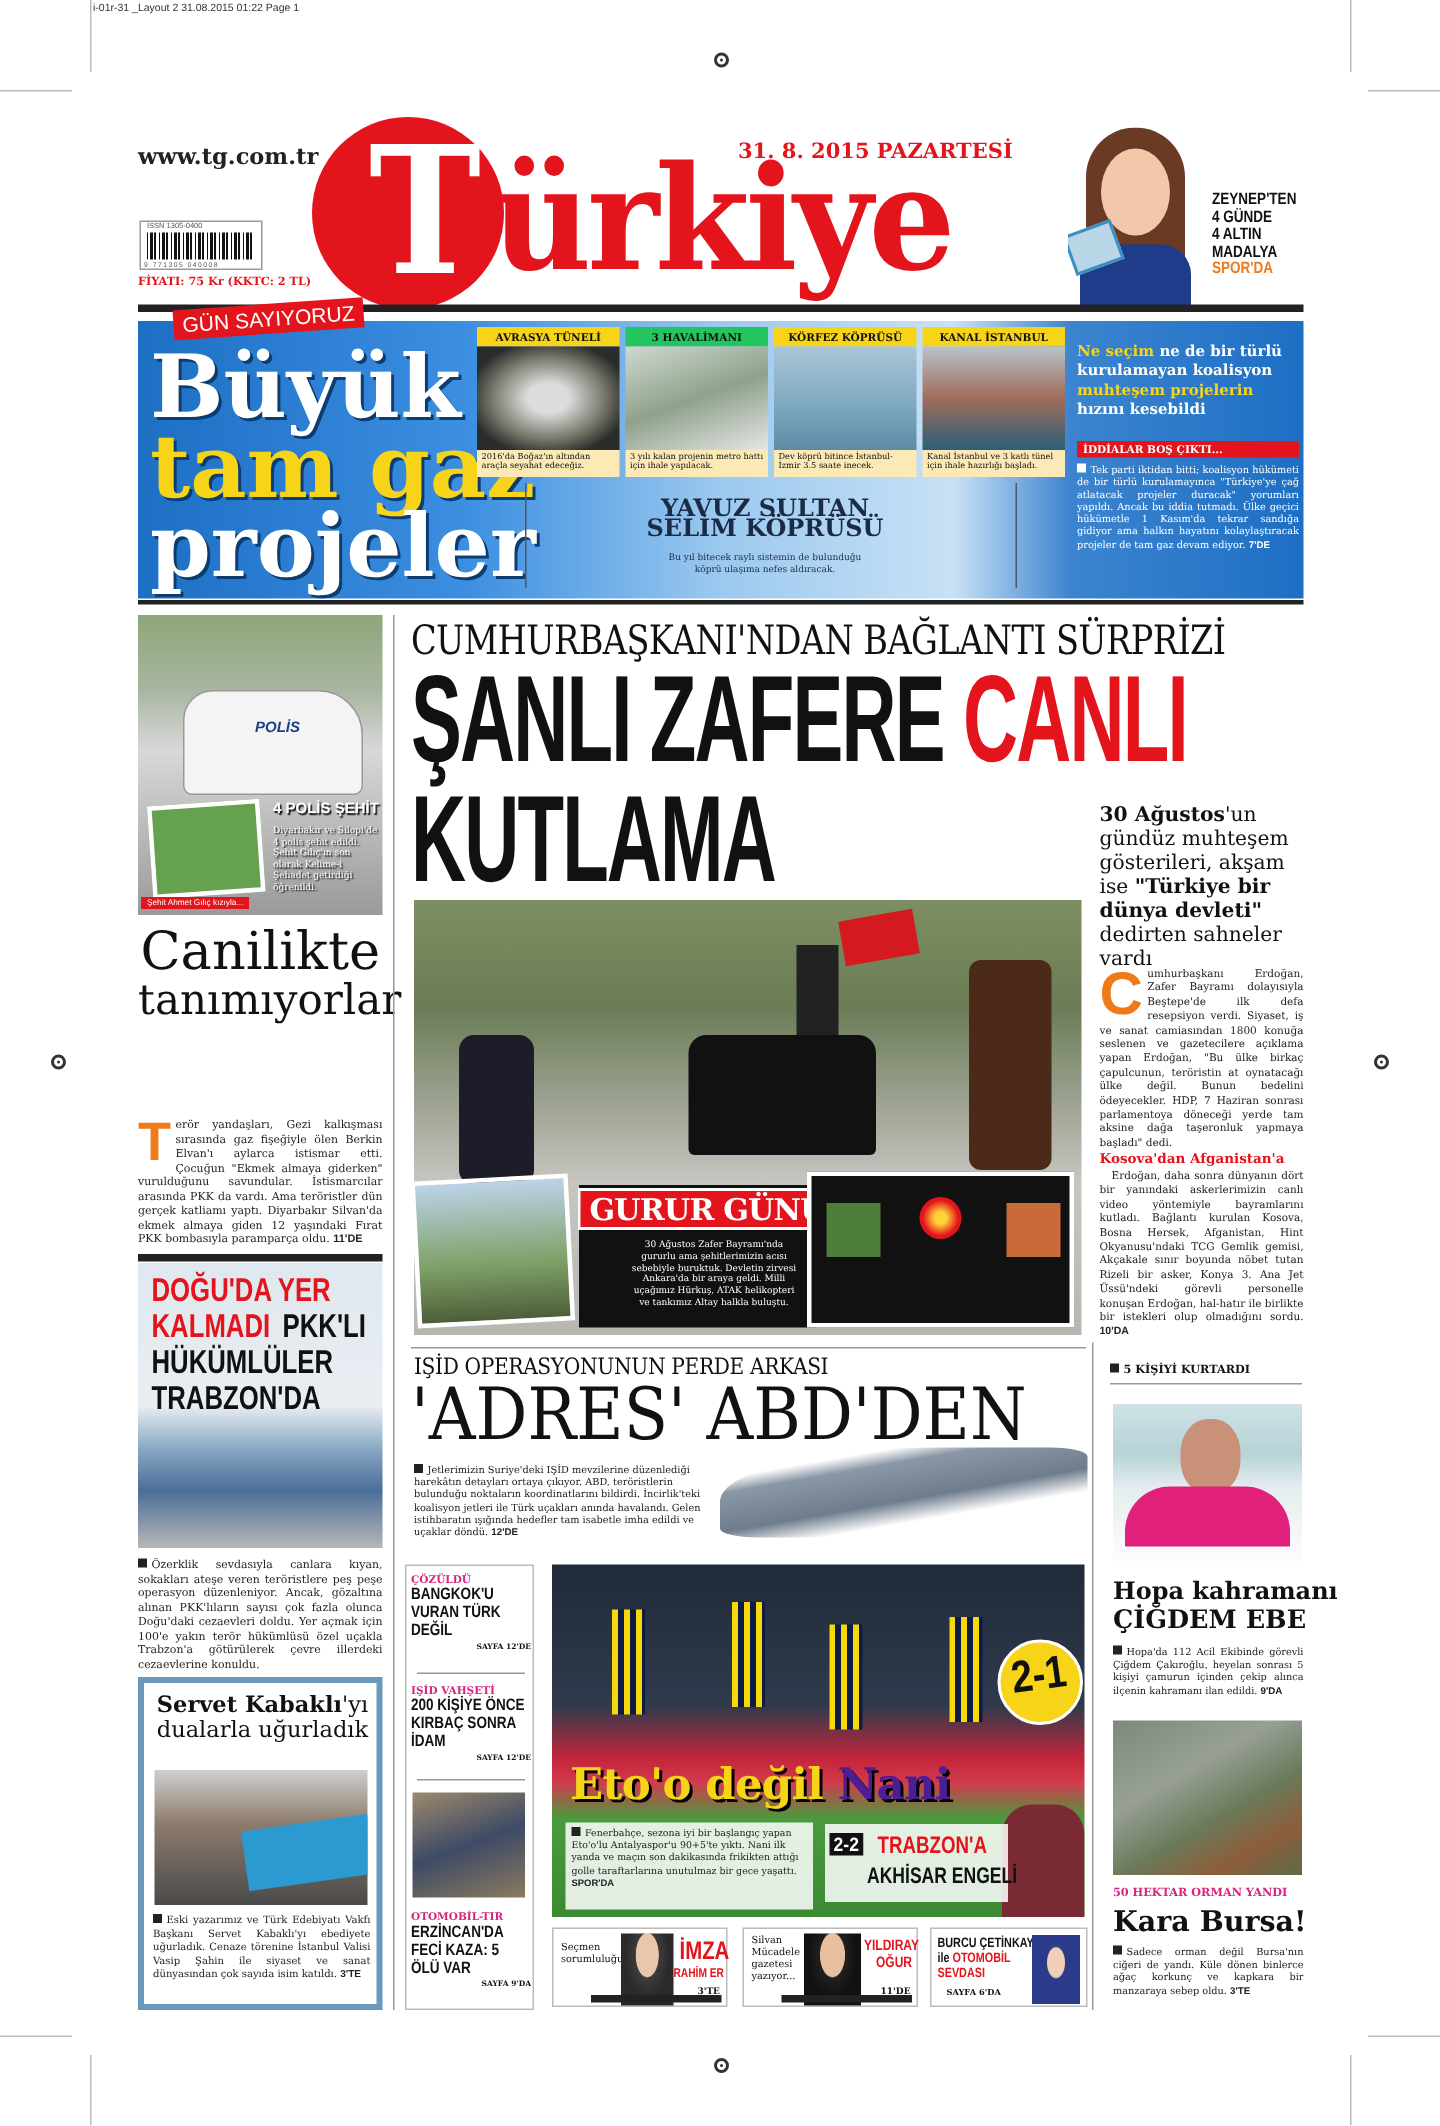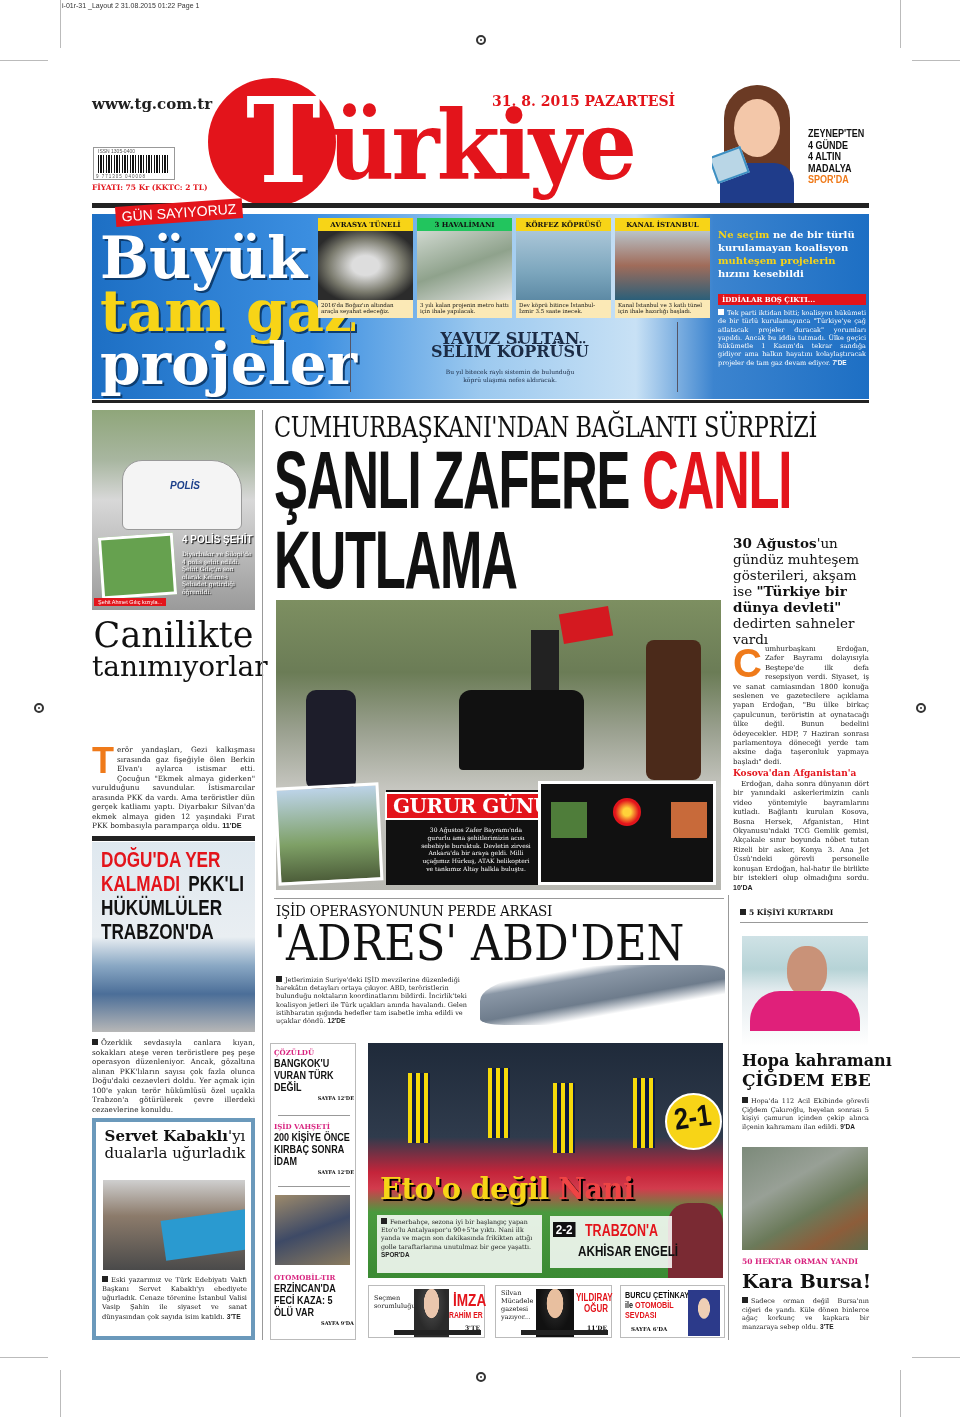--- a/index.html
+++ b/index.html
@@ -217,21 +217,21 @@
 <div class="abs photo" style="left:368px;top:1043px;width:355px;height:235px;background:linear-gradient(180deg,#1f2a3a 0%,#2f3b4c 40%,#c4243a 55%,#d23c4d 62%,#4a9a3e 72%,#3b8a33 100%)">
   <div style="position:absolute;left:40px;top:30px;width:22px;height:70px;background:repeating-linear-gradient(90deg,#f5d90a 0 4px,#0e1b44 4px 8px)"></div>
   <div style="position:absolute;left:120px;top:25px;width:22px;height:70px;background:repeating-linear-gradient(90deg,#f5d90a 0 4px,#0e1b44 4px 8px)"></div>
   <div style="position:absolute;left:185px;top:40px;width:22px;height:70px;background:repeating-linear-gradient(90deg,#f5d90a 0 4px,#0e1b44 4px 8px)"></div>
   <div style="position:absolute;left:265px;top:35px;width:22px;height:70px;background:repeating-linear-gradient(90deg,#f5d90a 0 4px,#0e1b44 4px 8px)"></div>
   <div style="position:absolute;left:300px;top:160px;width:55px;height:75px;background:#7a2a33;border-radius:20px 20px 0 0"></div>
 </div>
 <div class="abs" style="left:665px;top:1093px;width:57px;height:57px;border-radius:50%;background:#f7d417;border:2px solid #fff"></div>
 <div class="abs cond" style="left:672px;top:1103px;font-size:30px;transform:rotate(-8deg) scaleX(0.85);color:#111">2-1</div>
 <div class="abs serif" style="left:380px;top:1172px;font-size:29px;font-weight:bold;white-space:nowrap;text-shadow:2px 2px 0 #000;letter-spacing:-0.5px">
-  <span style="color:#f7d417">Eto'o değil </span><span style="color:#ef4444">Nani</span>
+  <span style="color:#f7d417">Eto'o değil </span><span style="color:#4c1d95">Nani</span>
 </div>
 <div class="abs" style="left:377px;top:1215px;width:165px;height:58px;background:rgba(255,255,255,0.85)"></div>
 <div class="abs btxt" style="left:381px;top:1218px;width:158px;font-size:6.3px;line-height:8.2px;text-align:left">
   <span class="sq"></span><span>Fenerbahçe, sezona iyi bir başlangıç yapan Eto'o'lu Antalyaspor'u 90+5'te yıktı. Nani ilk yanda ve maçın son dakikasında frikikten attığı golle taraftarlarına unutulmaz bir gece yaşattı.</span> <span class="ref">SPOR'DA</span>
 </div>
 <div class="abs" style="left:550px;top:1216px;width:122px;height:52px;background:rgba(255,255,255,0.85)"></div>
 <div class="abs cond" style="left:553px;top:1222px;background:#111;color:#fff;font-size:13px;padding:0 3px;transform:scaleX(0.9)">2-2</div>
 <div class="abs cond red" style="left:585px;top:1222px;font-size:16px;transform:scaleX(0.78);white-space:nowrap">TRABZON'A</div>
 <div class="abs cond" style="left:578px;top:1242px;font-size:15px;transform:scaleX(0.78);white-space:nowrap">AKHİSAR ENGELİ</div>
 

